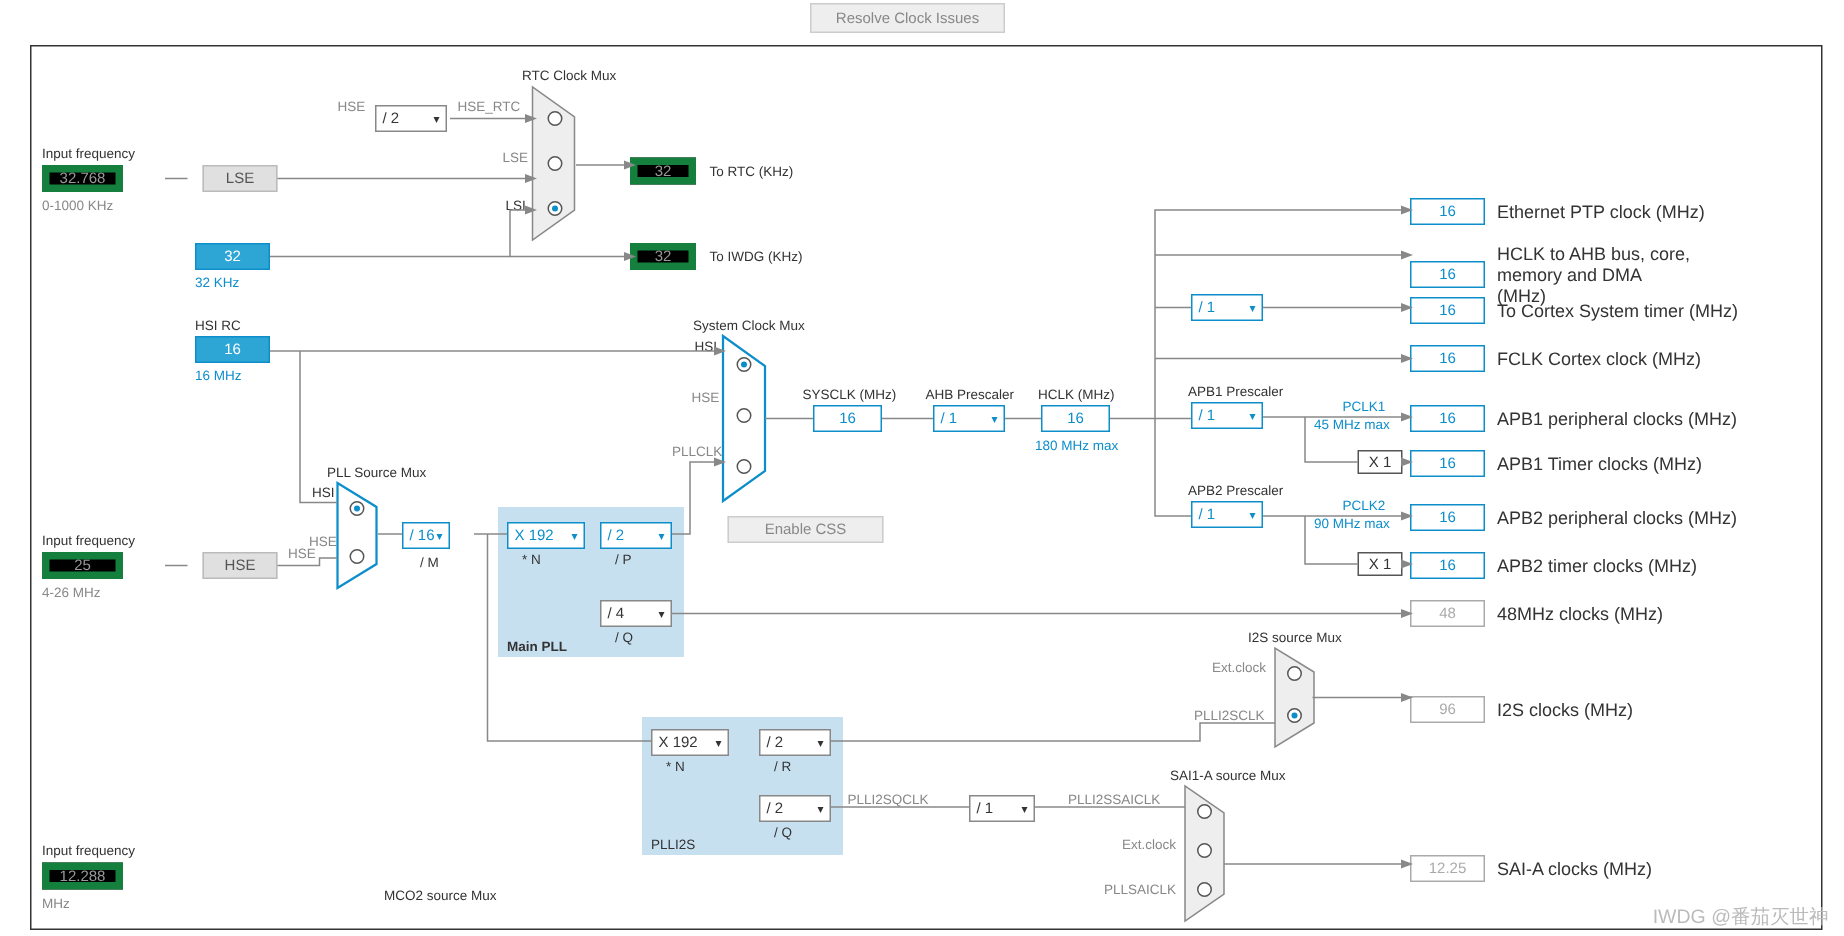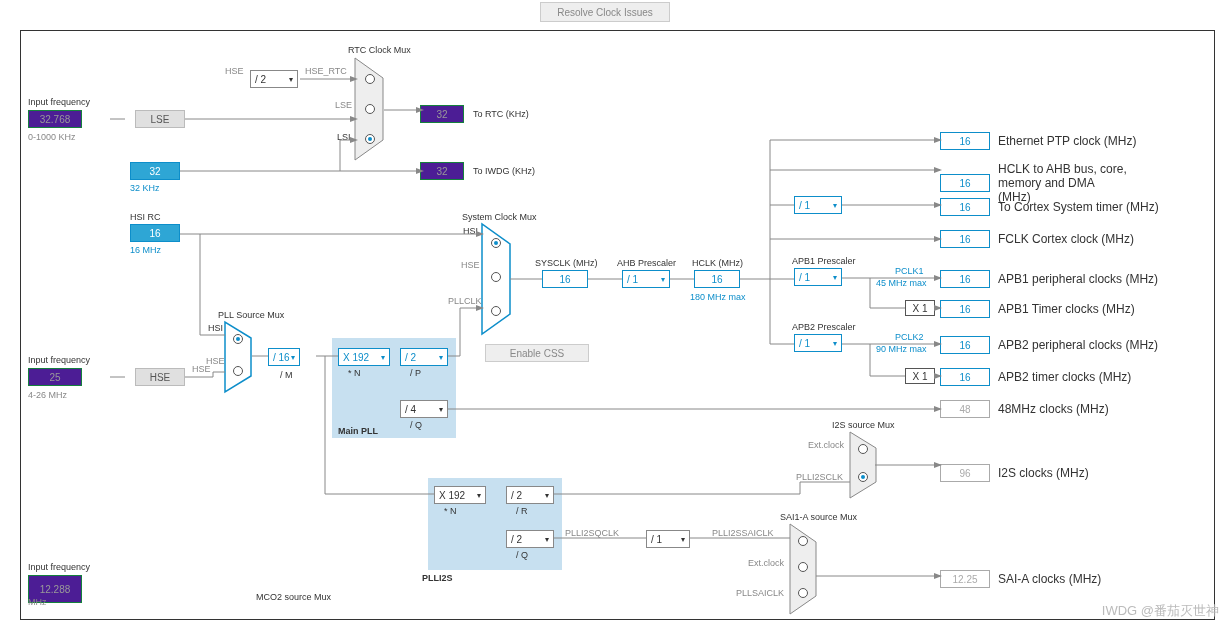--- a/index.html
+++ b/index.html
@@ -1,20 +1,20 @@
 <!DOCTYPE html>
 <html><head>
 <meta charset="utf-8">
 <style>
   * { box-sizing: border-box; margin: 0; padding: 0; }
   body { font-family: Arial, sans-serif; font-size: 10px; color: #333; background: #fff; width: 1229px; height: 624px; position: relative; overflow: hidden; }
   .frame { position: absolute; left: 20px; top: 30px; width: 1195px; height: 590px; border: 1px solid #333; }
   .vbox { position: absolute; border: 1px solid #888; text-align: center; font-size: 10px; display:flex; align-items:center; justify-content:center; background:#fff; }
   .vbox.blue { border: 1.5px solid #0d8eca; color:#0d8eca; }
-  .vbox.gray { border: 1px solid #15803d; color:#999; background:#4c1d95; }
+  .vbox.gray { border: 5px solid #15803d; color:#999; background:#000000; }
   .vbox.selblue { border:1px solid #0d8eca; background:#2ea6d5; color:#fff; }
   .vbox.sellight{ border:1px solid #bbb; background:#e0e0e0; color:#555;}
   .lbl { position:absolute; font-size:9px; color:#333; white-space:nowrap; }
   .lbl.blue { color:#0d8eca; }
   .lbl.gray { color:#888; }
   .combo { position:absolute; border:1px solid #888; background:#fff; height:18px; display:flex; align-items:center; font-size:10px; padding:0 4px;}
   .combo.blue{border:1.5px solid #0d8eca; color:#0d8eca;}
   .combo .chev { margin-left:auto; font-size:8px; color:inherit;}
   .mux { position:absolute; }
   .mux svg { overflow:visible; }
@@ -37,21 +37,21 @@
 
 <div class="lbl" style="left:28px; top:97px;">Input frequency</div>
 <div class="vbox gray" style="left:28px; top:110px; width:54px; height:18px;">32.768</div>
 <div class="lbl gray" style="left:28px; top:132px;">0-1000 KHz</div>
 
 <div class="lbl" style="left:28px; top:355px;">Input frequency</div>
 <div class="vbox gray" style="left:28px; top:368px; width:54px; height:18px;">25</div>
 <div class="lbl gray" style="left:28px; top:390px;">4-26 MHz</div>
 
 <div class="lbl" style="left:28px; top:562px;">Input frequency</div>
-<div class="vbox gray" style="left:28px; top:575px; width:54px; height:28px;">12.288</div>
+<div class="vbox gray" style="left:28px; top:575px; width:54px; height:18px;">12.288</div>
 <div class="lbl gray" style="left:28px; top:597px;">MHz</div>
 
 <div class="vbox sellight" style="left:135px; top:110px; width:50px; height:18px;">LSE</div>
 
 <div class="lbl" style="left:130px; top:166px;">LSI RC</div>
 <div class="vbox selblue" style="left:130px; top:162px; width:50px; height:18px;">32</div>
 <div class="lbl blue" style="left:130px; top:183px;">32 KHz</div>
 
 <div class="lbl" style="left:130px; top:212px;">HSI RC</div>
 <div class="vbox selblue" style="left:130px; top:224px; width:50px; height:18px;">16</div>
@@ -126,21 +126,21 @@
 <div class="combo" style="left:506px; top:486px; width:48px;">
     <span>/ 2</span>
     <span class="chev">▾</span>
   </div>
 <div class="lbl" style="left:516px; top:506px;">/ R</div>
 <div class="combo" style="left:506px; top:530px; width:48px;">
     <span>/ 2</span>
     <span class="chev">▾</span>
   </div>
 <div class="lbl" style="left:516px; top:550px;">/ Q</div>
-<div class="lbl" style="left:422px; top:558px; font-weight:bold;margin-top:15px;">PLLI2S</div>
+<div class="lbl" style="left:434px; top:558px; font-weight:normal;">PLLI2S</div>
 
 <div class="lbl" style="left:462px; top:212px;">System Clock Mux</div>
 <div class="mux" style="left:482px; top:224px;">
  <svg width="40" height="110">
       <polygon points="0,0 0,110 28,90 28,20" fill="#fff" stroke="#0d8eca" stroke-width="1.5"></polygon>
     </svg>
  <span class="radio on" style="left:9px; top:14px;"></span>
  <span class="radio" style="left:9px; top:48px;"></span>
  <span class="radio" style="left:9px; top:82px;"></span>
 </div>

